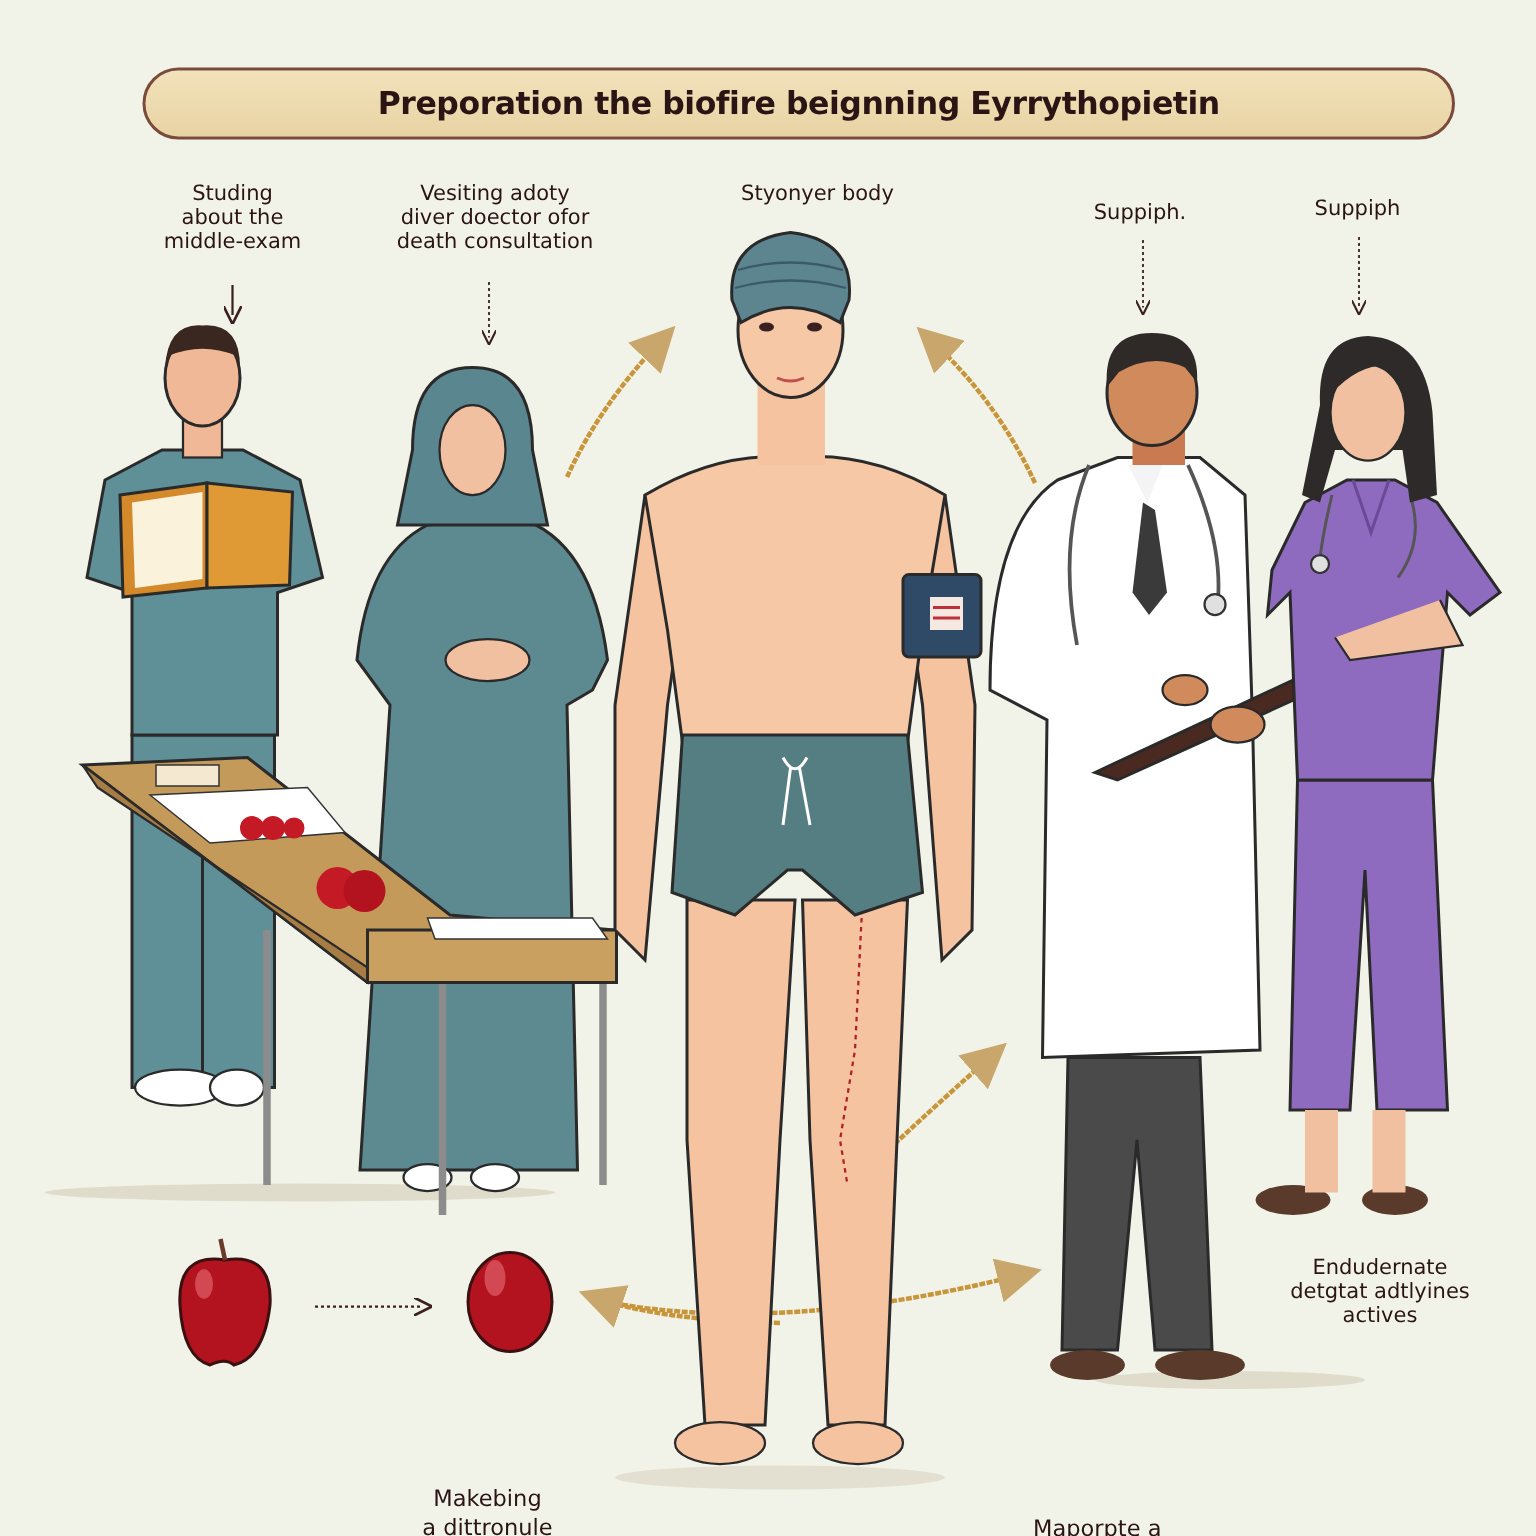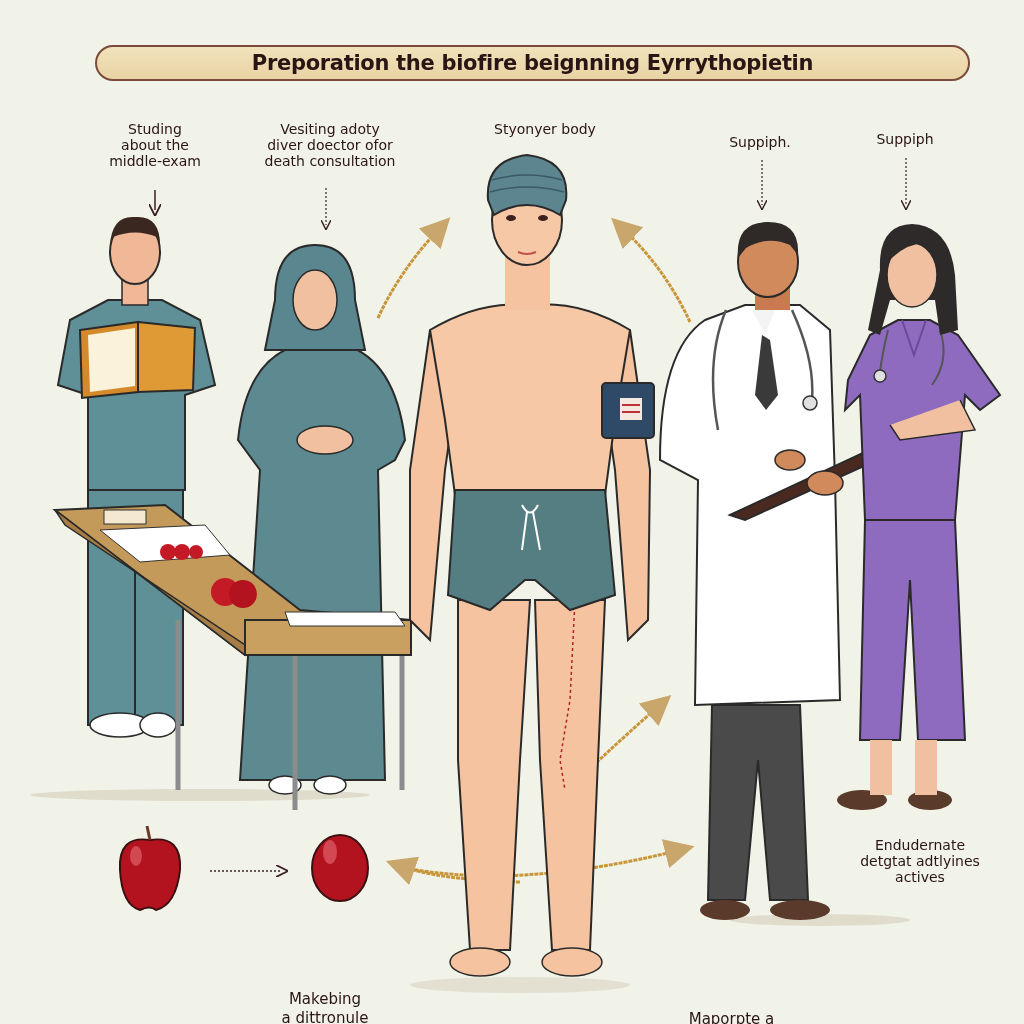--- a/index.html
+++ b/index.html
@@ -4,21 +4,21 @@
 <style>
   html, body { margin: 0; padding: 0; }
   body {
     width: 1024px; height: 1024px; overflow: hidden;
     background: #f1f3e8;
     font-family: "DejaVu Sans", sans-serif;
     color: #2a1a1a;
     position: relative;
   }
   .banner {
-    position: absolute; left: 95px; top: 45px; width: 875px; height: 36px;
+    position: absolute; left: 95px; top: 45px; width: 875px; height: 48px;
     border: 2px solid #7a4a3a; border-radius: 26px;
     background: linear-gradient(#f2e2bb, #e8d3a4);
     display: flex; align-items: center; justify-content: center;
     box-sizing: border-box;
   }
   .banner-title { font-size: 21px; font-weight: bold; color: #2a1414; letter-spacing: -0.3px; }
   .label {
     position: absolute; text-align: center; font-size: 14px; line-height: 16px;
     color: #2a1414; white-space: pre-line;
   }

